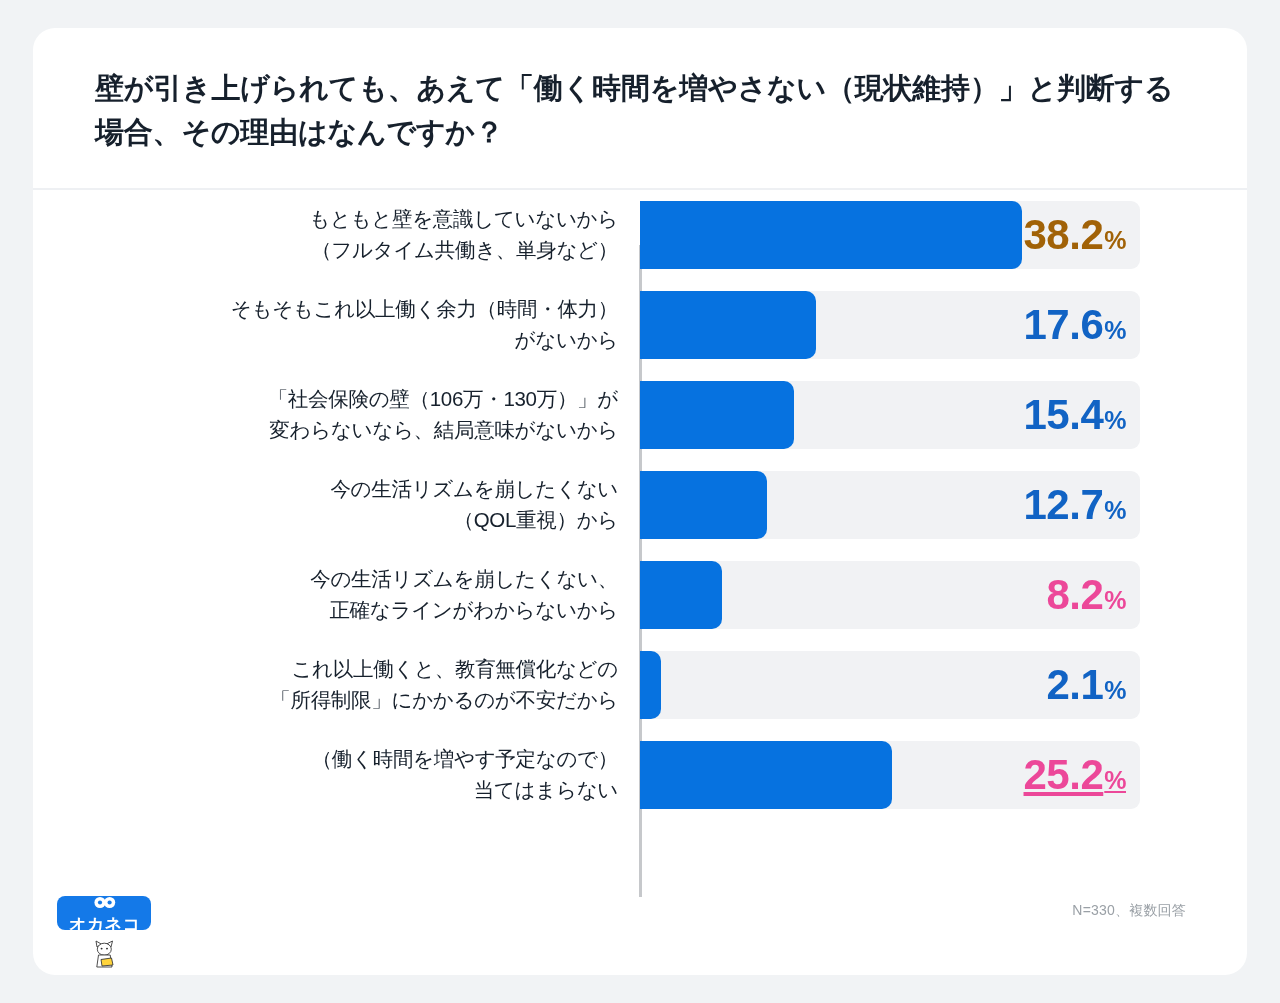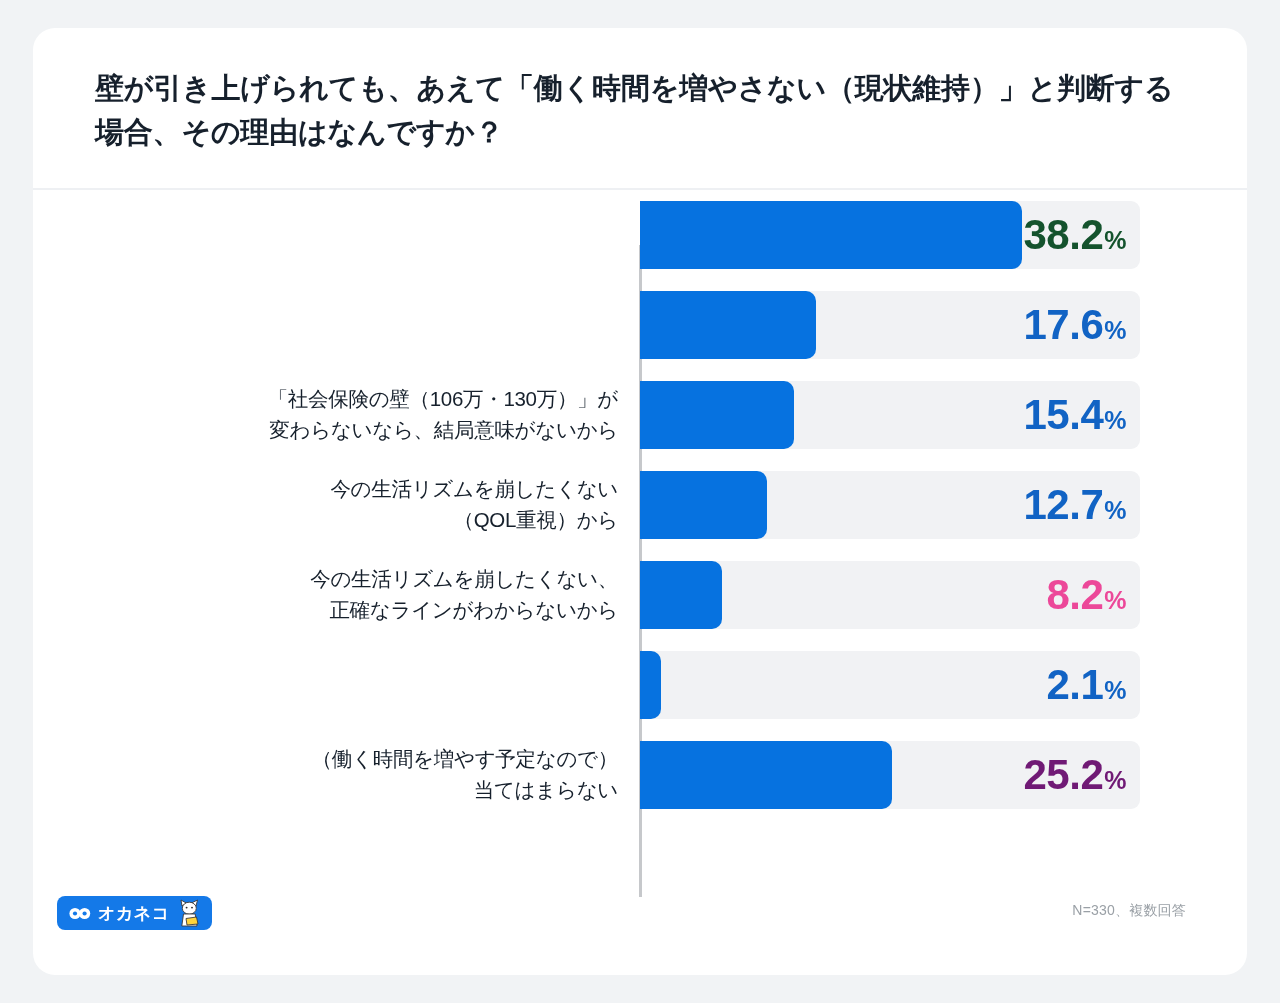--- a/index.html
+++ b/index.html
@@ -170,20 +170,21 @@
     position: absolute;
     left: 24px;
     top: 6px;
     height: 34px;
     padding: 0 10px 0 12px;
     background: #1479e8;
     border-radius: 8px;
     display: flex;
     align-items: center;
     gap: 7px;
+    flex-direction: column;
   }
 
   .logo-mark {
     display: flex;
     align-items: center;
   }
 
   .logo-text {
     color: #ffffff;
     font-size: 17px;
@@ -214,30 +215,34 @@
 
   <div class="card-header">
     <div class="chart-title" style="color: rgb(22, 32, 44);">壁が引き上げられても、あえて「働く時間を増やさない（現状維持）」と判断する場合、その理由はなんですか？</div>
   </div>
   <div class="header-divider"></div>
 
   <div class="plot">
     <div class="axis-line" style="background: rgb(198, 200, 203);"></div>
     <div class="rows" id="rows">
         <div class="row">
+          <div class="row-label">もともと壁を意識していないから
+（フルタイム共働き、単身など）</div>
           <div class="bar-area">
             <div class="bar-track" style="background: rgb(241, 242, 244);"></div>
             <div class="bar-fill" style="width: 382px; background: rgb(6, 114, 224);"></div>
-            <div class="bar-value" style="color: #14532d;">
+            <div class="bar-value" style="color: #a16207;">
               <span class="num">38.2</span>
               <span class="pct">%</span>
             </div>
           </div>
         </div>
         <div class="row">
+          <div class="row-label">そもそもこれ以上働く余力（時間・体力）
+がないから</div>
           <div class="bar-area">
             <div class="bar-track" style="background: rgb(241, 242, 244);"></div>
             <div class="bar-fill" style="width: 176px; background: rgb(6, 114, 224);"></div>
             <div class="bar-value" style="color: rgb(17, 99, 196);">
               <span class="num">17.6</span>
               <span class="pct">%</span>
             </div>
           </div>
         </div>
         <div class="row">
@@ -270,36 +275,38 @@
           <div class="bar-area">
             <div class="bar-track" style="background: rgb(241, 242, 244);"></div>
             <div class="bar-fill" style="width: 82px; background: rgb(6, 114, 224);"></div>
             <div class="bar-value" style="color: #ec4899;">
               <span class="num">8.2</span>
               <span class="pct">%</span>
             </div>
           </div>
         </div>
         <div class="row">
+          <div class="row-label">これ以上働くと、教育無償化などの
+「所得制限」にかかるのが不安だから</div>
           <div class="bar-area">
             <div class="bar-track" style="background: rgb(241, 242, 244);"></div>
             <div class="bar-fill" style="width: 21px; background: rgb(6, 114, 224);"></div>
             <div class="bar-value" style="color: rgb(17, 99, 196);">
               <span class="num">2.1</span>
               <span class="pct">%</span>
             </div>
           </div>
         </div>
         <div class="row">
           <div class="row-label">（働く時間を増やす予定なので）
 当てはまらない</div>
           <div class="bar-area">
             <div class="bar-track" style="background: rgb(241, 242, 244);"></div>
             <div class="bar-fill" style="width: 252px; background: rgb(6, 114, 224);"></div>
-            <div class="bar-value" style="color: #701a75;">
+            <div class="bar-value" style="color: #ec4899; text-decoration: underline;">
               <span class="num">25.2</span>
               <span class="pct">%</span>
             </div>
           </div>
         </div>
       </div>
   </div>
 
   <div class="card-footer">
     <div class="logo" style="background: rgb(20, 121, 232);">

